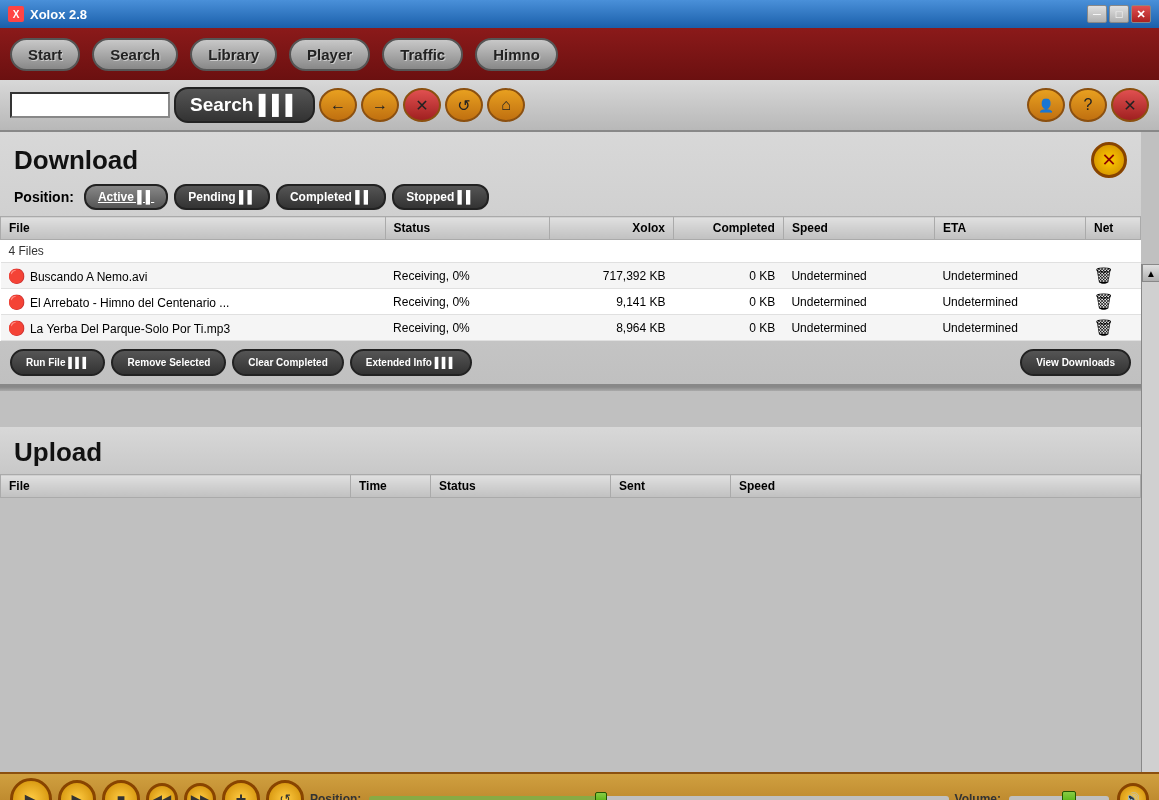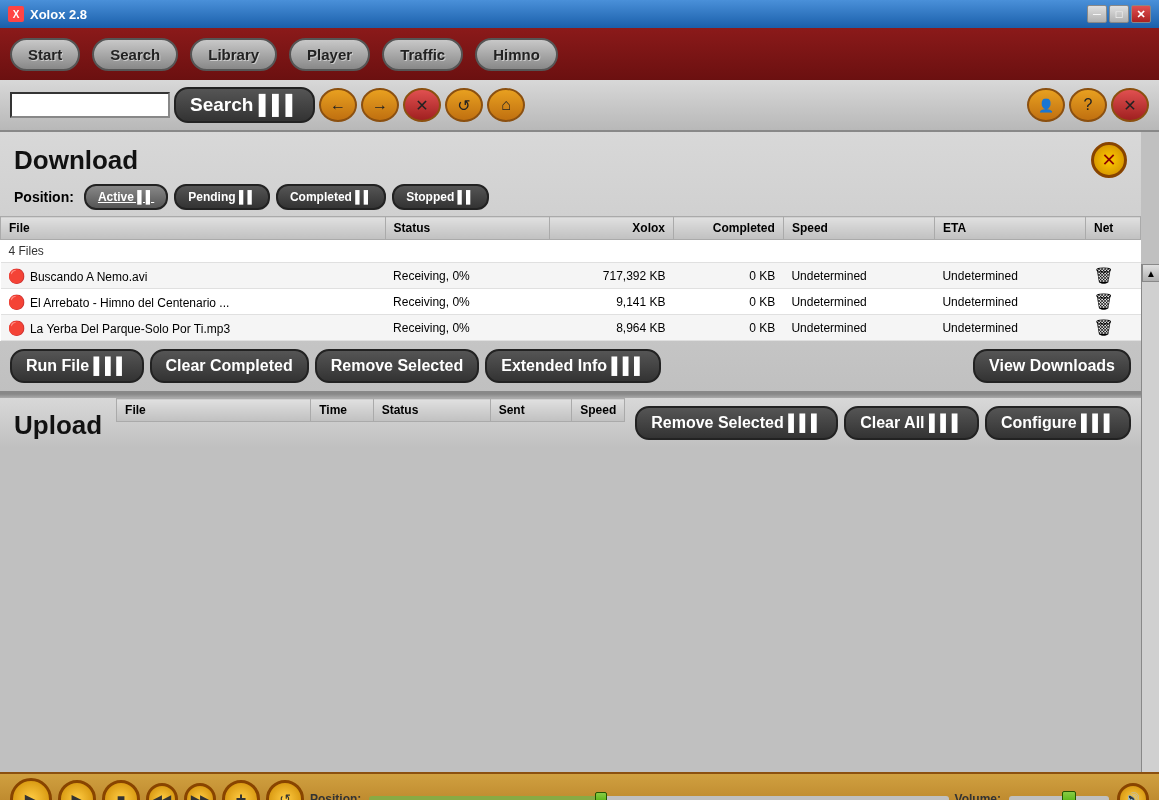--- a/index.html
+++ b/index.html
@@ -194,33 +194,34 @@
       align-items: center;
       padding: 8px 10px;
       gap: 6px;
     }
     .action-btn {
       background: linear-gradient(to bottom, #555, #333);
       border: 2px solid #222;
       border-radius: 14px;
       padding: 6px 14px;
       color: white;
-      font-size: 16px;
+      font-size: 10px;
       font-weight: bold;
       cursor: pointer;
       white-space: nowrap;
     }
     .action-btn-right { margin-left: auto; }
 
     
     #upload-section {
       background: linear-gradient(to bottom, #d8d8d8, #c0c0c0);
       flex: 1;
       display: flex;
-      flex-direction: row;
+      flex-direction: column;
+      margin-top: 36px;
     }
     .upload-table {
       width: 100%;
       border-collapse: collapse;
       background: white;
       font-size: 12px;
     }
     .upload-table th {
       background: linear-gradient(to bottom, #e0e0e0, #c0c0c0);
       border: 1px solid #aaa;
@@ -434,22 +435,22 @@
               <td class="right">0 KB</td>
               <td>Undetermined</td>
               <td>Undetermined</td>
               <td><span style="font-size:16px;">🗑</span></td>
             </tr>
           </tbody>
         </table>
       </div>
       <div class="action-bar">
         <button class="action-btn">Run File ▌▌▌</button>
+        <button class="action-btn">Remove Selected</button>
         <button class="action-btn">Clear Completed</button>
-        <button class="action-btn">Remove Selected</button>
         <button class="action-btn">Extended Info ▌▌▌</button>
         <button class="action-btn action-btn-right">View Downloads</button>
       </div>
     </div>
 
     <div style="height:4px; background: linear-gradient(to bottom, #888, #aaa);"></div>
 
     <div id="upload-section">
       <div class="section-header">
         <span class="section-title">Upload</span>
@@ -461,25 +462,20 @@
               <th style="width:350px;">File</th>
               <th style="width:80px;">Time</th>
               <th style="width:180px;">Status</th>
               <th style="width:120px;">Sent</th>
               <th>Speed</th>
             </tr>
           </thead>
           <tbody>
           </tbody>
         </table>
-      </div>
-      <div class="action-bar">
-        <button class="action-btn">Remove Selected ▌▌▌</button>
-        <button class="action-btn">Clear All ▌▌▌</button>
-        <button class="action-btn">Configure ▌▌▌</button>
       </div>
     </div>
 
   </div>
 
   <div id="scrollbar-area">
     <div class="scroll-btn">▲</div>
     <div class="scroll-track"></div>
 
   </div>

